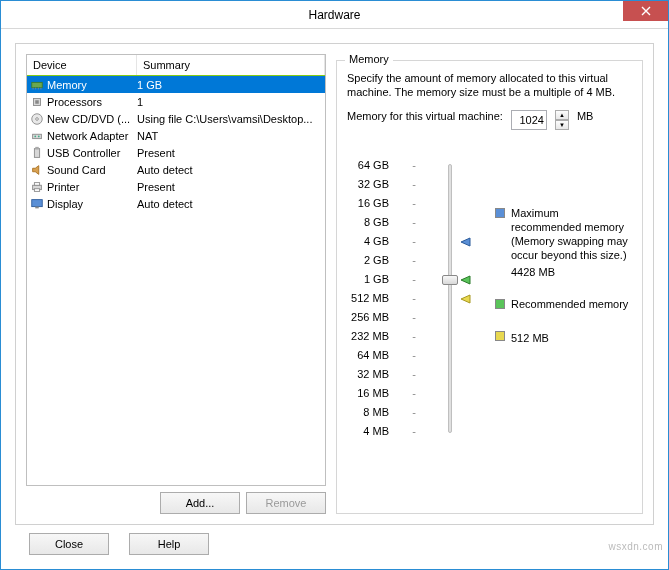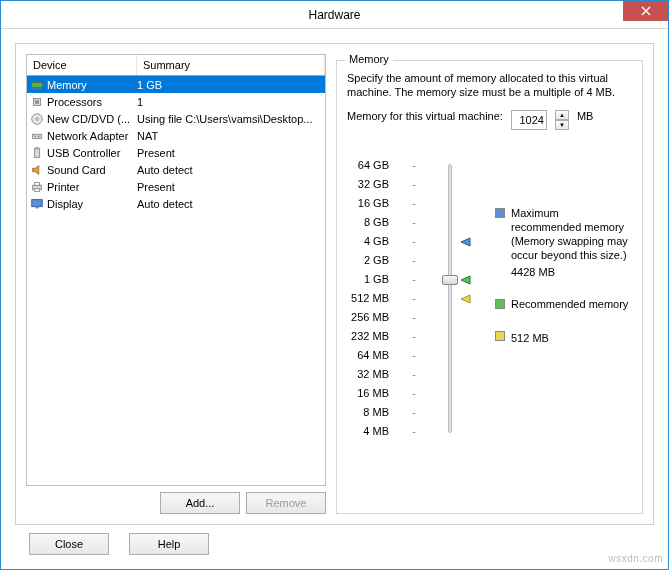--- a/index.html
+++ b/index.html
@@ -48,21 +48,21 @@
 .marker.yellow svg path { fill: #e8d850; stroke: #a89820; }
 .legend { flex: 1; padding-left: 14px; }
 .legend-item { display: flex; gap: 6px; margin-bottom: 6px; }
 .swatch { width: 10px; height: 10px; border: 1px solid #888; margin-top: 2px; flex-shrink: 0; }
 .swatch.blue { background: #5a8fd6; }
 .swatch.green { background: #5ac45a; }
 .swatch.yellow { background: #e8d850; }
 .legend-text { line-height: 1.3; }
 .legend-sub { margin-top: 2px; }
 .footer { display: flex; gap: 20px; padding: 8px 14px 0 14px; }
-.watermark { position: absolute; right: 6px; bottom: 6px; font-size: 10px; color: #bbb; letter-spacing: 0.5px; }
+.watermark { position: absolute; right: 6px; bottom: 18px; font-size: 10px; color: #bbb; letter-spacing: 0.5px; }
 </style>
 </head>
 <body>
 
 <div class="window">
   <div class="titlebar">
     <span class="titlebar-title">Hardware</span>
     <div class="close-btn">
       <svg viewBox="0 0 10 10">
           <path d="M1 1 L9 9 M9 1 L1 9" stroke="#fff" stroke-width="1.4"></path>

